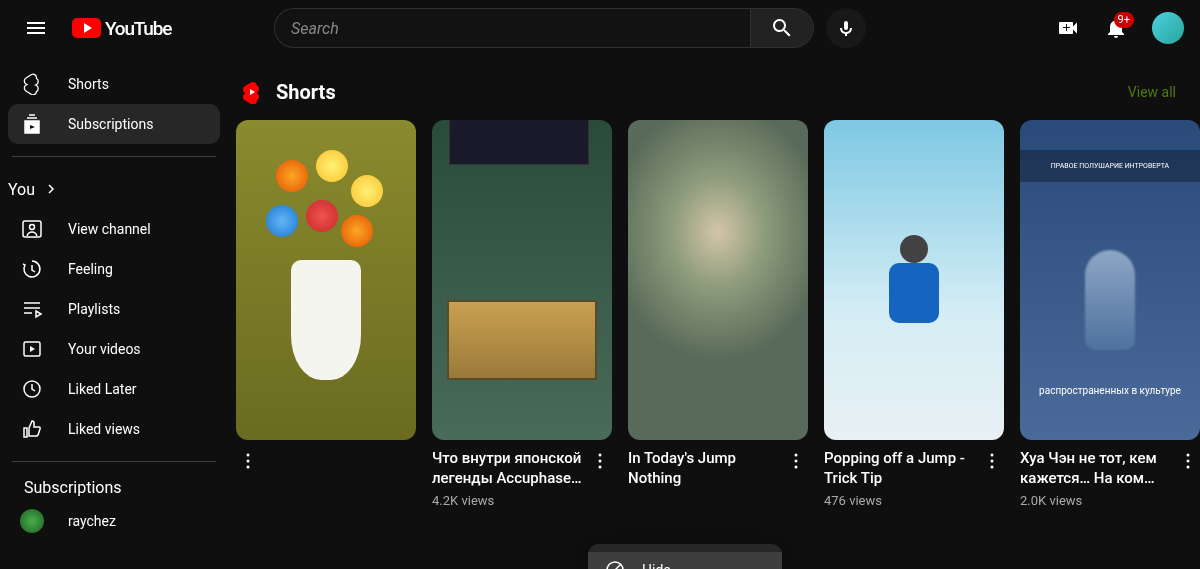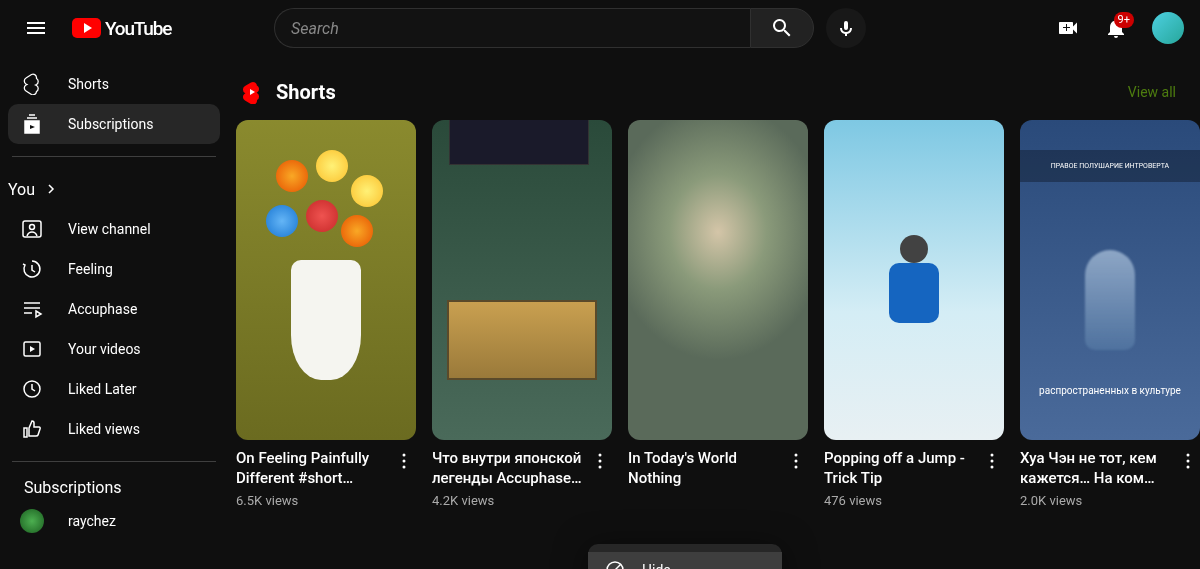--- a/index.html
+++ b/index.html
@@ -163,21 +163,21 @@
           </svg>
         </span>
       <span>Feeling</span>
     </div>
     <div class="sidebar-item">
       <span class="sicon">
           <svg width="22" height="22">
             <path d="M3 5h16M3 10h16M3 15h8M15 13l5 3-5 3z" fill="none" stroke="#fff" stroke-width="1.5"></path>
           </svg>
         </span>
-      <span>Accuphase</span>
+      <span>Playlists</span>
     </div>
     <div class="sidebar-item">
       <span class="sicon">
           <svg width="22" height="22">
             <rect x="3" y="4" width="16" height="14" rx="1.5" fill="none" stroke="#fff" stroke-width="1.5"></rect>
             <path d="M9 8l5 3-5 3z" fill="#fff"></path>
           </svg>
         </span>
       <span>Your videos</span>
     </div>
@@ -228,24 +228,20 @@
             <div class="flower orange" style="left:20px;top:10px;"></div>
             <div class="flower yellow" style="left:60px;top:0;"></div>
             <div class="flower yellow" style="left:95px;top:25px;"></div>
             <div class="flower blue" style="left:10px;top:55px;"></div>
             <div class="flower red" style="left:50px;top:50px;"></div>
             <div class="flower orange" style="left:85px;top:65px;"></div>
           </div>
           <div class="vase"></div>
         </div>
         <div class="short-meta">
-          <div class="short-info">
-            <div class="short-title">On Feeling Painfully Different #short…</div>
-            <div class="short-views">6.5K views</div>
-          </div>
           <div class="short-menu">
               <svg width="18" height="18">
                 <circle cx="9" cy="3" r="1.5"></circle>
                 <circle cx="9" cy="9" r="1.5"></circle>
                 <circle cx="9" cy="15" r="1.5"></circle>
               </svg>
             </div>
         </div>
       </div>
 
@@ -270,21 +266,21 @@
             </div>
         </div>
       </div>
 
       <div class="short-card">
         <div class="thumb t3">
           <div style="width:100%;height:100%;background:radial-gradient(ellipse 60% 40% at 50% 35%, #d4c5a8, #8a9a7a 45%, #5a6a5a);"></div>
         </div>
         <div class="short-meta">
           <div class="short-info">
-            <div class="short-title">In Today's World Nothing</div>
+            <div class="short-title">In Today's Jump Nothing</div>
             <div class="short-views"></div>
           </div>
           <div class="short-menu">
               <svg width="18" height="18">
                 <circle cx="9" cy="3" r="1.5"></circle>
                 <circle cx="9" cy="9" r="1.5"></circle>
                 <circle cx="9" cy="15" r="1.5"></circle>
               </svg>
             </div>
         </div>

